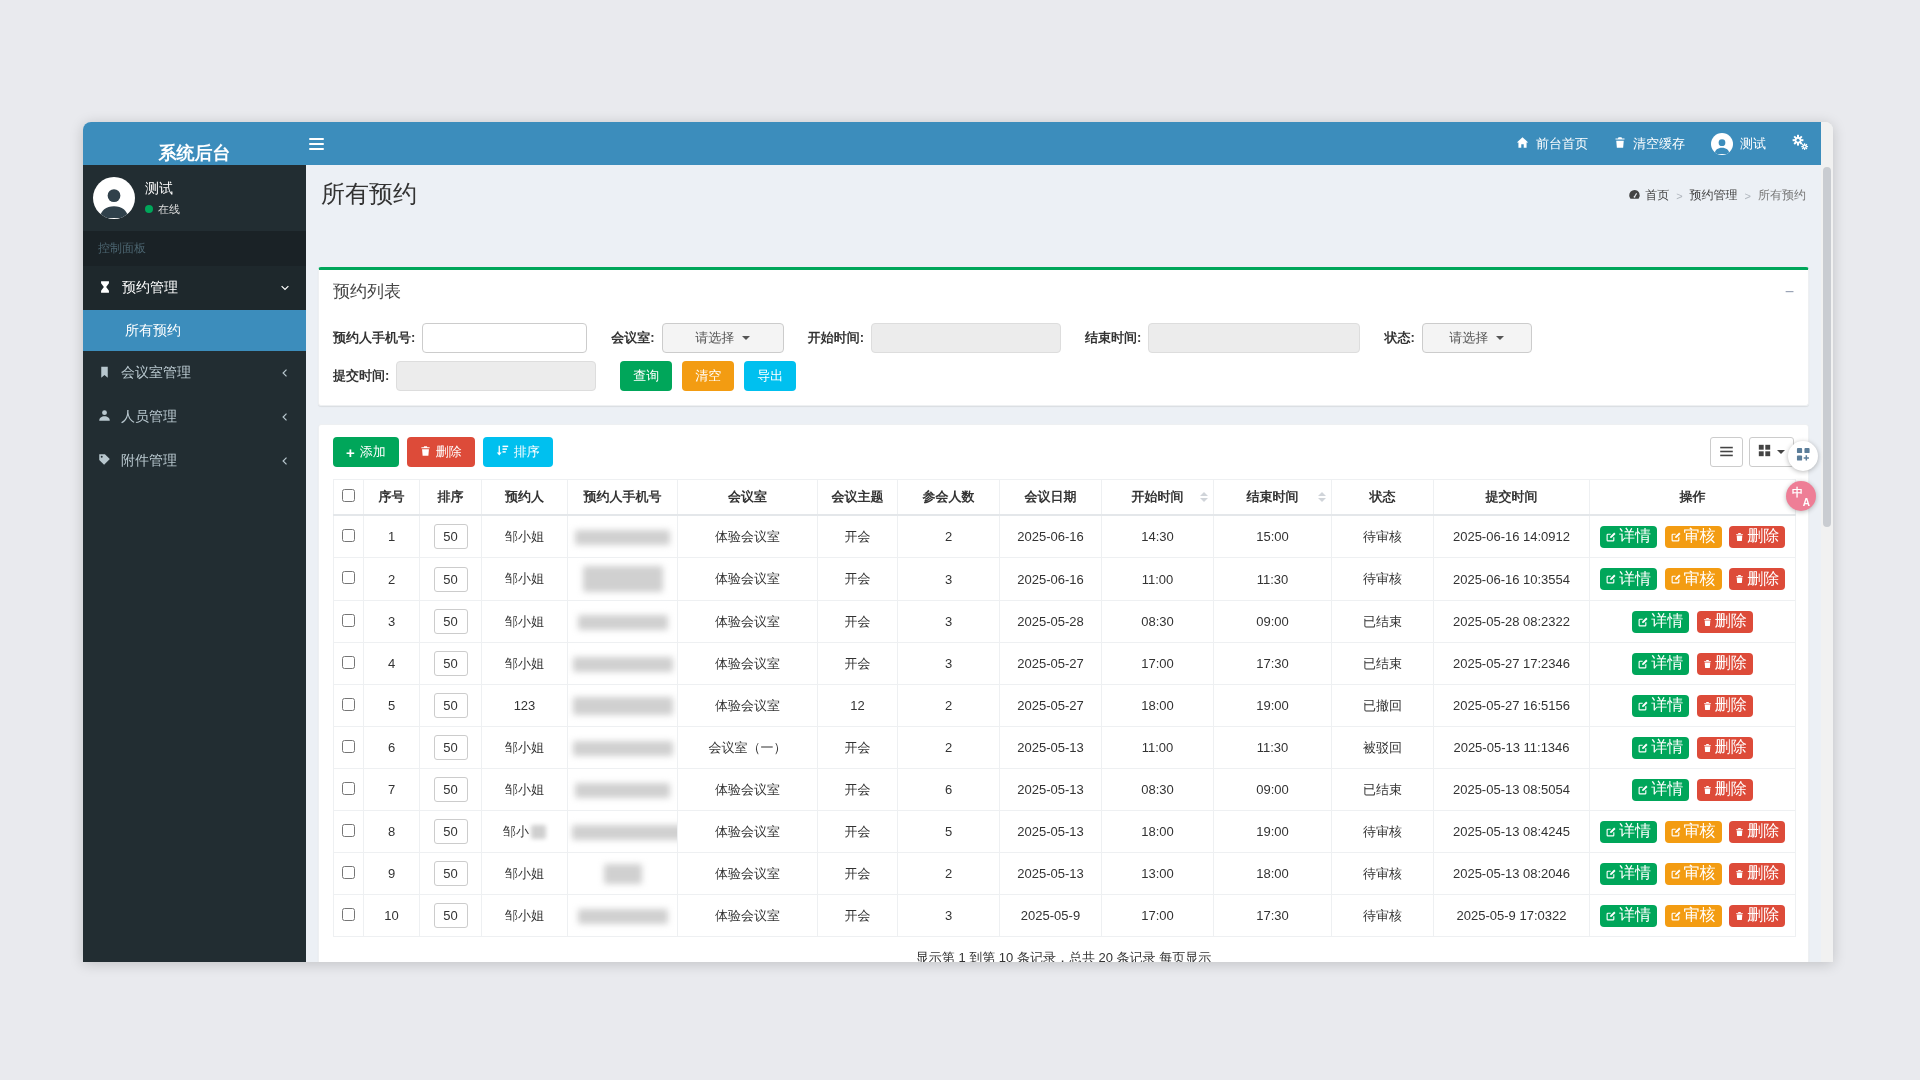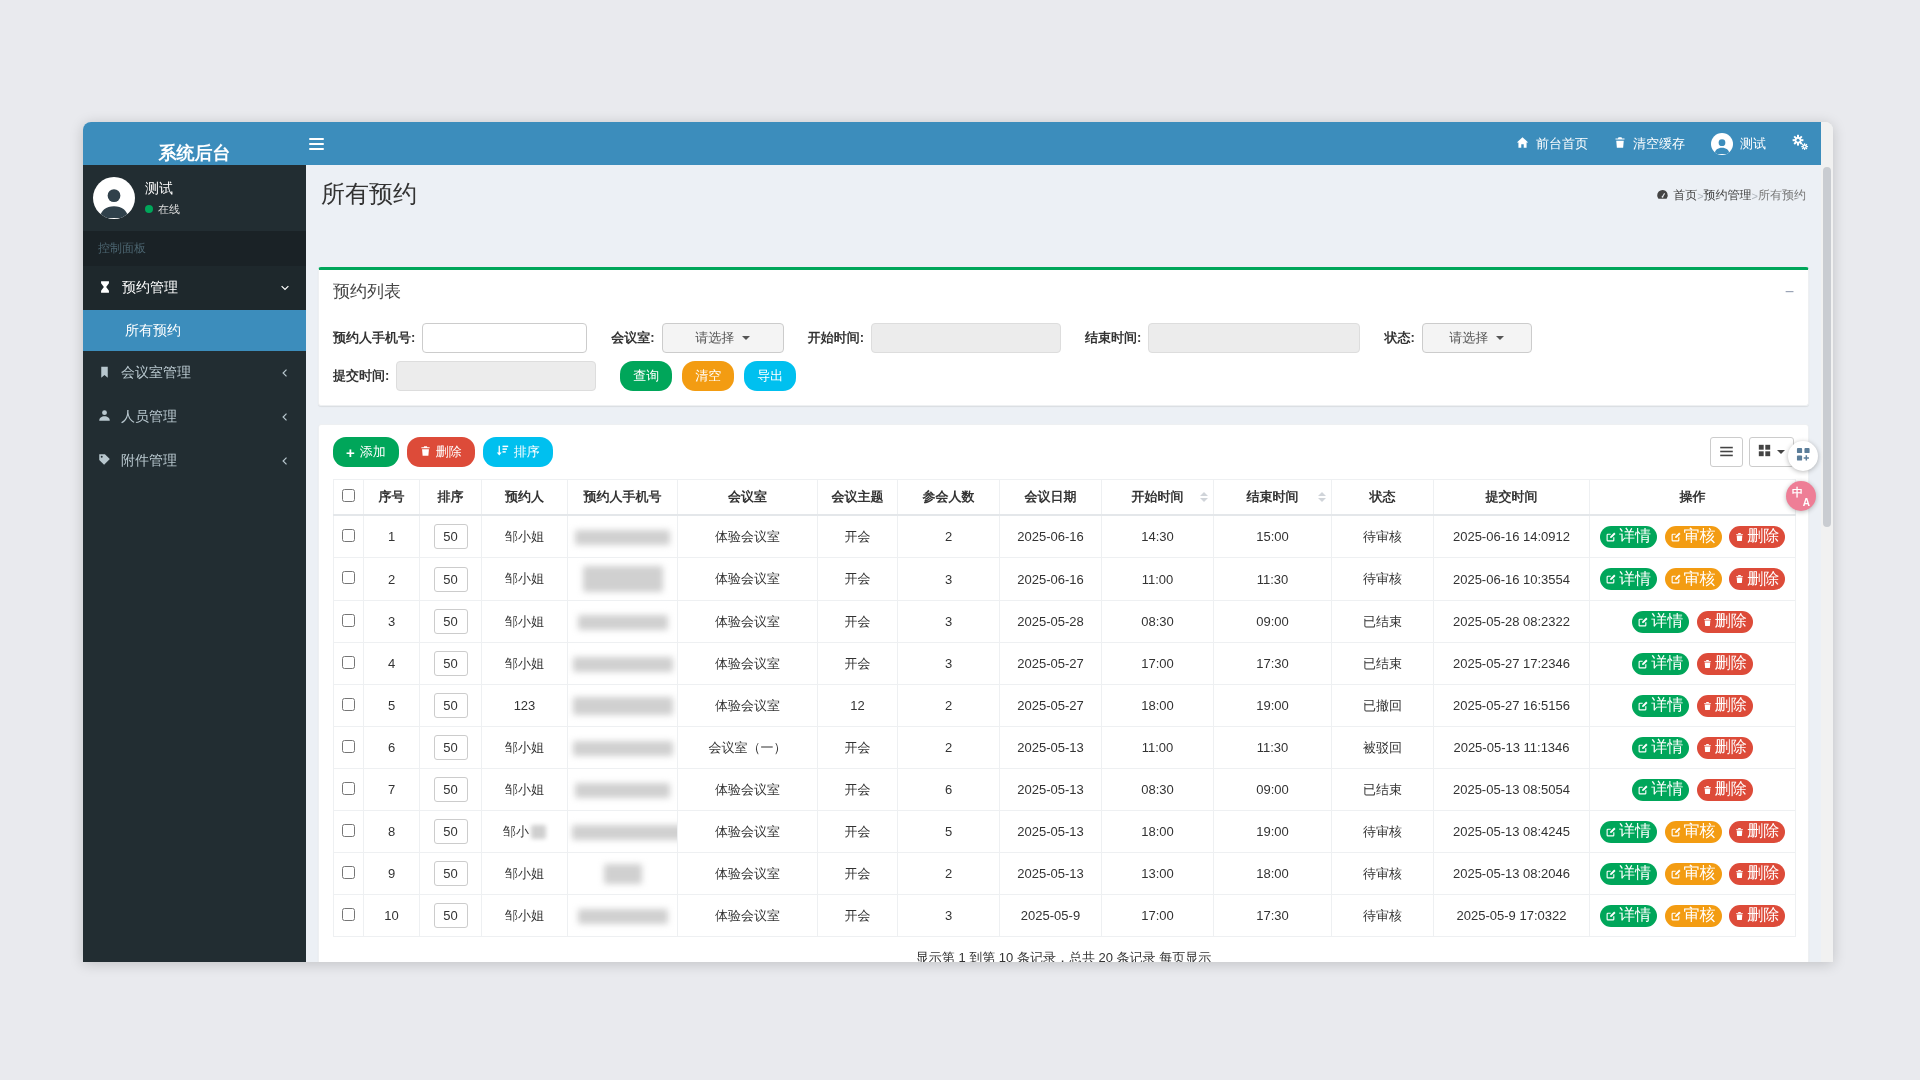--- a/index.html
+++ b/index.html
@@ -35,21 +35,21 @@
   .sidebar-section{background:#1a2226;color:#4b646f;font-size:12px;padding:9px 15px;}
   .menu-item{display:flex;align-items:center;gap:10px;padding:0 15px;height:44px;color:#b8c7ce;font-size:14px;cursor:pointer;}
   .menu-item.open{color:#fff;background:#1e282c;}
   .menu-item .chev{margin-left:auto;display:flex;}
   .submenu-item{display:flex;align-items:center;height:41px;padding-left:42px;font-size:14px;color:#b8c7ce;cursor:pointer;}
   .submenu-item.active{background:#3c8dbc;color:#fff;}
   
   .main{position:absolute;left:223px;top:43px;right:12px;bottom:0;background:#ecf0f5;overflow:hidden;}
   .content-header{padding:13px 15px 9px;display:flex;align-items:flex-start;}
   .page-title{font-size:24px;font-weight:normal;color:#333;}
-  .breadcrumb{margin-left:auto;margin-top:9px;font-size:12px;color:#444;display:flex;align-items:center;}
+  .breadcrumb{margin-left:auto;margin-top:9px;font-size:12px;color:#444;display:flex;align-items:center;gap:7px;}
   .breadcrumb .sep{color:#b0b6bd;font-size:11px;}
   .breadcrumb .last{color:#777;}
   .bc-item{display:flex;align-items:center;gap:4px;cursor:pointer;}
   .content{padding:0 12px;}
   .box{background:#fff;border:1px solid #eef0f2;border-radius:3px;box-shadow:0 1px 1px rgba(0,0,0,.08);}
   .box.filter{border-top:3px solid #00a65a;margin-bottom:18px;margin-top:48px;}
   .box-header{padding:10px 14px 4px;display:flex;align-items:center;}
   .box-title{font-size:17px;color:#444;}
   .collapse-btn{margin-left:auto;background:none;border:none;color:#97a0b3;font-size:16px;cursor:pointer;line-height:1;}
   
@@ -59,21 +59,21 @@
   .f-label{font-size:13px;font-weight:bold;color:#333;margin-right:7px;white-space:nowrap;}
   .f-input{height:30px;border:1px solid #ccc;border-radius:4px;padding:0 8px;font-size:13px;background:#fff;color:#333;}
   .phone-input{width:165px;}
   .date-input{background:#ececec;border-color:#ddd;}
   .w190{width:190px;} .w212{width:212px;} .w200{width:200px;}
   .select-btn{height:30px;background:#f4f4f4;border:1px solid #ccc;border-radius:4px;font-size:13px;color:#555;
     display:inline-flex;align-items:center;justify-content:center;gap:8px;cursor:pointer;}
   .w122{width:122px;} .w110{width:110px;}
   .caret-down{width:0;height:0;border-left:4px solid transparent;border-right:4px solid transparent;border-top:4px solid #555;display:inline-block;}
   .caret-up{width:0;height:0;border-left:4px solid transparent;border-right:4px solid transparent;border-bottom:4px solid #333;display:inline-block;}
-  .btn{border:none;border-radius:13px;color:#fff;font-size:13px;cursor:pointer;display:inline-flex;align-items:center;justify-content:center;gap:5px;}
+  .btn{border:none;border-radius:4px;color:#fff;font-size:13px;cursor:pointer;display:inline-flex;align-items:center;justify-content:center;gap:5px;}
   .btn.md{height:30px;padding:0 13px;}
   .green{background:#00a65a;} .orange{background:#f39c12;} .cyan{background:#00c0ef;} .red{background:#dd4b39;}
   .plus-glyph{font-size:15px;font-weight:bold;line-height:1;}
   
   .box.table-box{padding:12px 14px 14px;}
   .table-toolbar{display:flex;align-items:center;}
   .table-toolbar .btn{margin-right:8px;}
   .view-toggles{margin-left:auto;display:flex;gap:6px;}
   .vt-btn{height:30px;min-width:33px;background:#fff;border:1px solid #ccc;border-radius:3px;display:inline-flex;
     align-items:center;justify-content:center;gap:6px;color:#444;cursor:pointer;padding:0 8px;}

